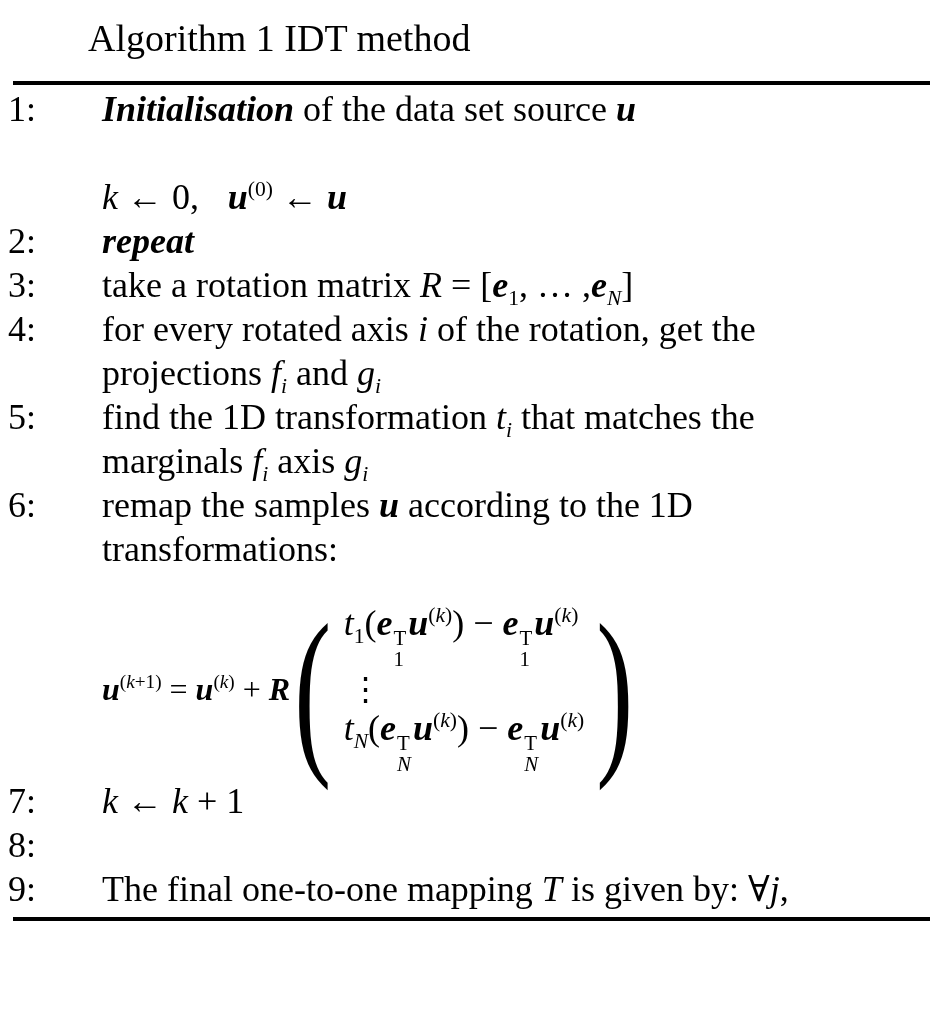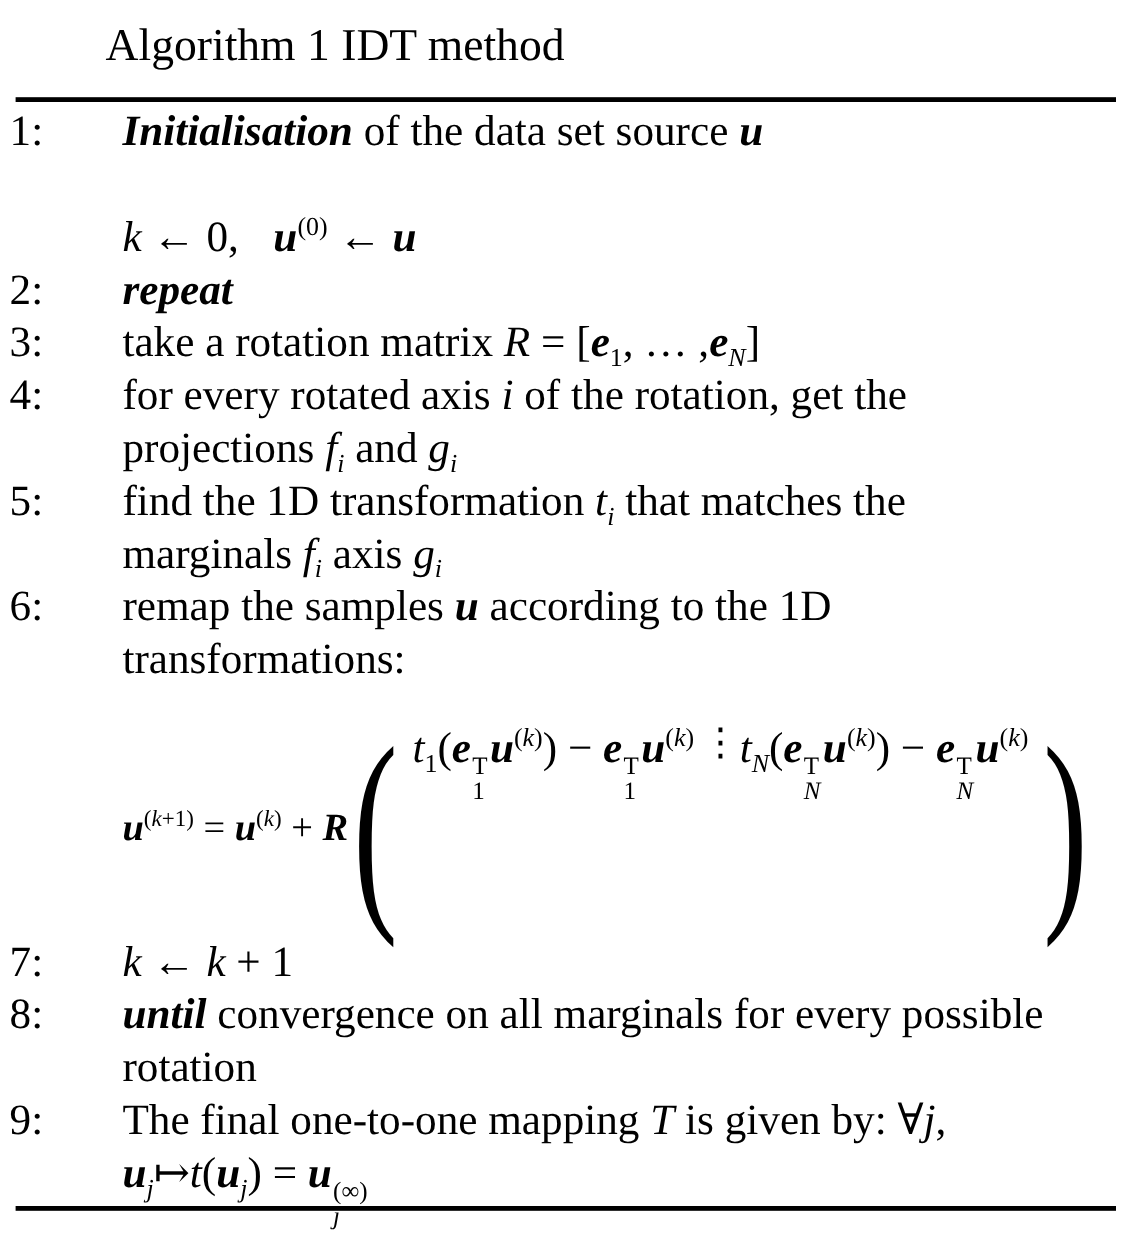--- a/index.html
+++ b/index.html
@@ -35,21 +35,21 @@
   }
   .stk .top { display:block; }
   .stk .bot { display:block; }
   .equation { display:flex; align-items:center; height:180px; margin-top:28px; }
   .eq-lhs { font-size:32px; white-space:pre; flex:none;text-align:right; }
   .paren {
     font-size:185px; line-height:180px; display:block; flex:none;
     transform:scaleX(0.6); margin:0 -8px; font-weight:400;
   }
   .vec {
-    display:flex; justify-content:space-between;
+    display:flex; flex-direction:column; justify-content:space-between;
     height:172px; padding:0 6px; margin:0 2px;
   }
   .vrow { font-size:36px; line-height:40px; white-space:pre; }
   .vdots { font-size:32px; line-height:30px; padding-left:6px;
     font-family:"DejaVu Sans","DejaVu Serif",sans-serif; }
 </style>
 </head>
 <body>
 
 <div class="page" style="--bg: #ffffff;">
@@ -108,27 +108,22 @@
         </div>
       </div>
       <div class="row">
         <div class="num">7:</div>
         <div class="body">
           <div class="line"><span class="i">k</span><span> ← </span><span class="i">k</span><span> + 1</span></div>
         </div>
       </div>
       <div class="row">
         <div class="num">8:</div>
-        <div class="body">
-          <div class="line"><span class="b">until</span><span> convergence on all marginals for every possible</span></div>
-          <div class="line"><span>rotation</span></div>
-        </div>
       </div>
       <div class="row">
         <div class="num">9:</div>
         <div class="body">
           <div class="line"><span>The final one-to-one mapping </span><span class="i">T</span><span> is given by: ∀</span><span class="i">j</span><span>,</span></div>
-          <div class="line"><span class="b">u</span><span class="sub i">j</span><span>↦</span><span class="i">t</span><span>(</span><span class="b">u</span><span class="sub i">j</span><span>) = </span><span class="b">u</span><span class="stk"><span class="top">(∞)</span><span class="bot i">j</span></span></div>
         </div>
       </div>
     </div>
   <div class="rule rule-bottom" style="--rule: #000000;"></div>
 </div>
 
 </body></html>

